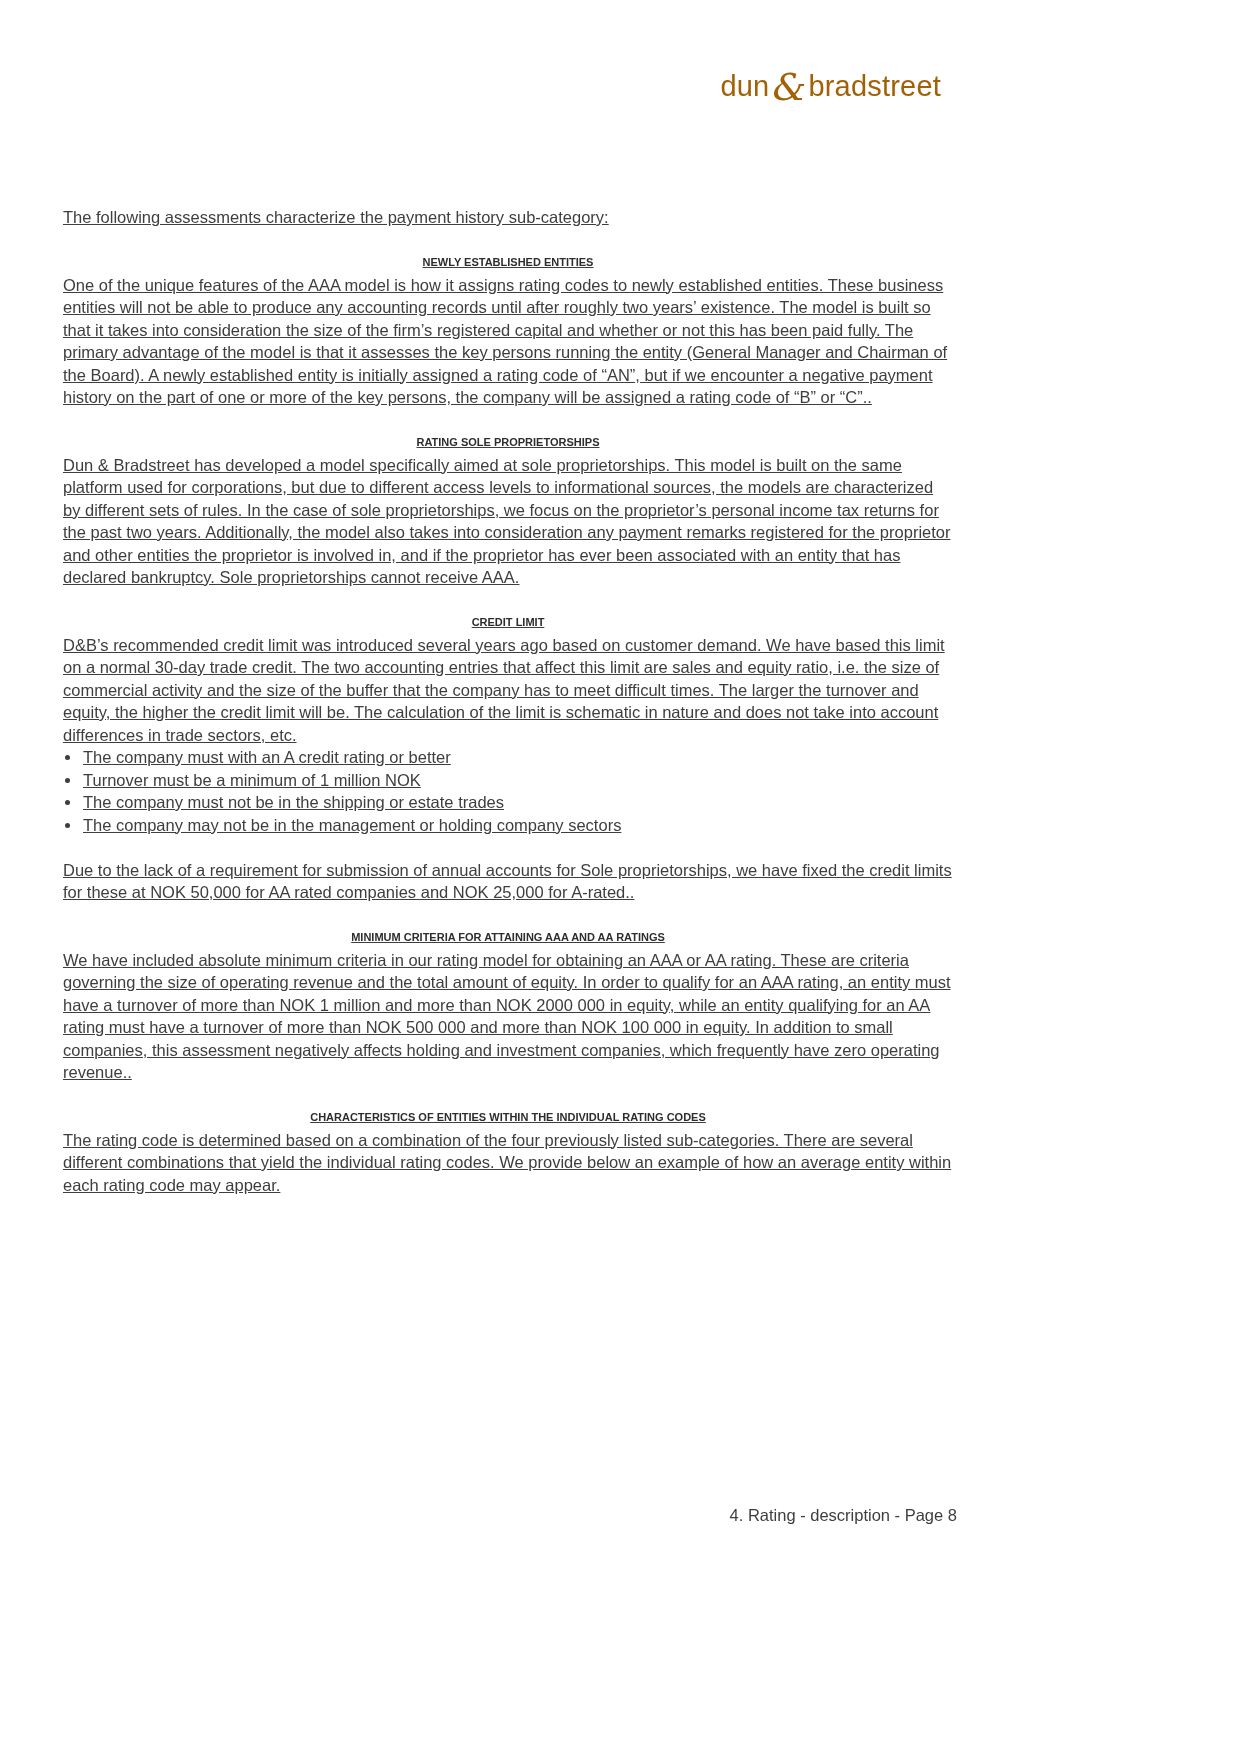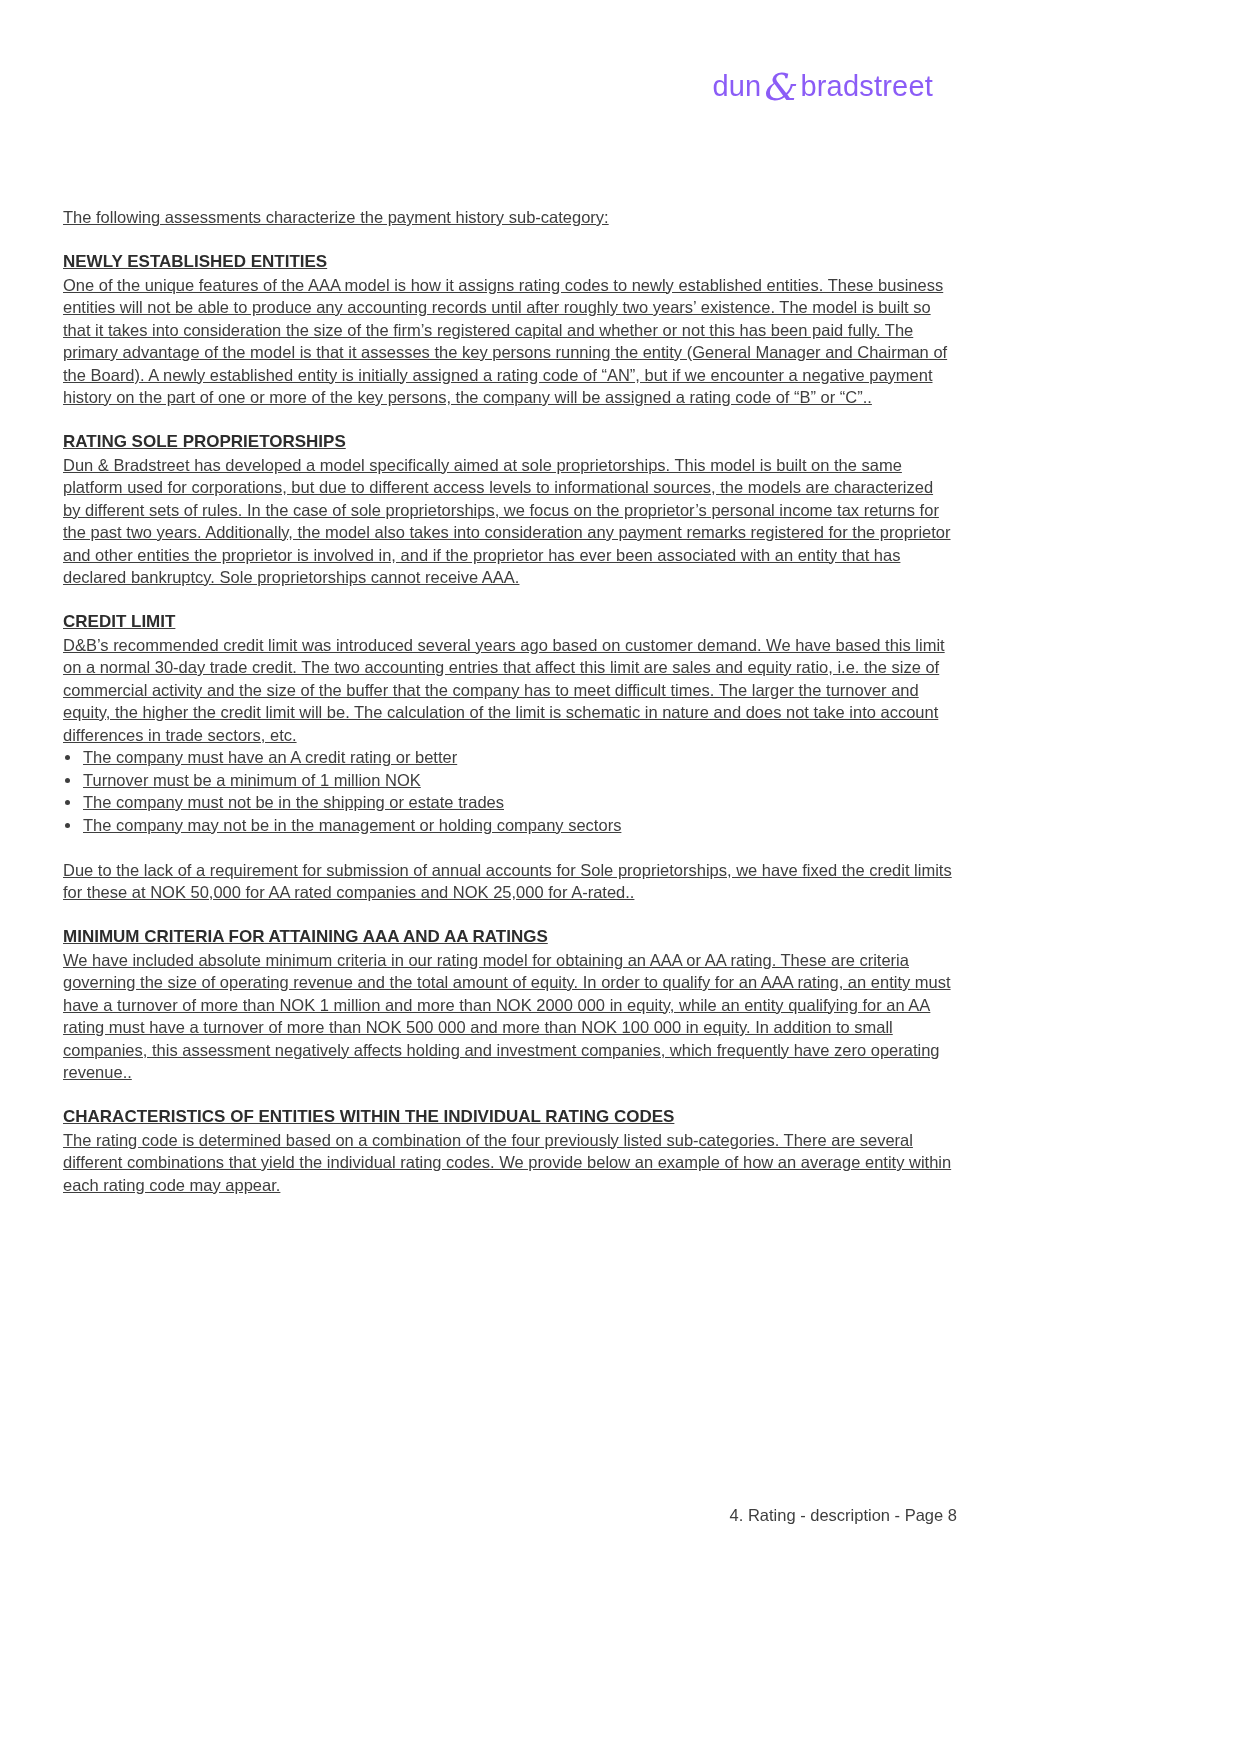--- a/index.html
+++ b/index.html
@@ -9,22 +9,22 @@
   }
   .page {
     position: relative;
     width: 1241px; height: 1754px;
     background: #ffffff;
     overflow: hidden;
     color: #3e3e3e;
   }
   .logo {
     position: absolute;
-    top: 68px; right: 308px;
-    color: #8b5cf6;
+    top: 68px; right: 300px;
+    color: #a16207;
     font-size: 29px;
     line-height: 36px;
     white-space: nowrap;
     letter-spacing: 0.2px;
   }
   .logo .amp {
     font-family: "DejaVu Serif", serif;
     font-style: italic;
     font-weight: 400;
     font-size: 38px;
@@ -37,24 +37,25 @@
     left: 63px; top: 206px;
     width: 890px;
     font-size: 16.5px;
     line-height: 22.5px;
     color: #3e3e3e;
     text-decoration: underline;
   }
   .content p { margin: 0; }
   .content h2 {
     margin: 0;
-    font-size: 17px;
+    font-size: 11px;
     line-height: 22.5px;
     font-weight: 700;
     color: #2d2d2d;
+    text-align: center;
   }
   .content ul { margin: 0; padding: 0 0 0 19px; list-style: disc; }
   .content li { margin: 0; padding-left: 1px; }
   .blk + .blk { margin-top: 22.5px; }
   h2.blk + p.blk { margin-top: 0; }
   p.blk + ul.blk { margin-top: 0; }
   .footer {
     position: absolute;
     left: 67px; top: 1504px;
     width: 890px;
@@ -80,21 +81,21 @@
     <h2 class="blk">NEWLY ESTABLISHED ENTITIES</h2>
     <p class="blk">One of the unique features of the AAA model is how it assigns rating codes to newly established entities. These business entities will not be able to produce any accounting records until after roughly two years’ existence. The model is built so that it takes into consideration the size of the firm’s registered capital and whether or not this has been paid fully. The primary advantage of the model is that it assesses the key persons running the entity (General Manager and Chairman of the Board). A newly established entity is initially assigned a rating code of “AN”, but if we encounter a negative payment history on the part of one or more of the key persons, the company will be assigned a rating code of “B” or “C”..</p>
 
     <h2 class="blk">RATING SOLE PROPRIETORSHIPS</h2>
     <p class="blk">Dun &amp; Bradstreet has developed a model specifically aimed at sole proprietorships. This model is built on the same platform used for corporations, but due to different access levels to informational sources, the models are characterized by different sets of rules. In the case of sole proprietorships, we focus on the proprietor’s personal income tax returns for the past two years. Additionally, the model also takes into consideration any payment remarks registered for the proprietor and other entities the proprietor is involved in, and if the proprietor has ever been associated with an entity that has declared bankruptcy. Sole proprietorships cannot receive AAA.</p>
 
     <h2 class="blk">CREDIT LIMIT</h2>
     <p class="blk">D&amp;B’s recommended credit limit was introduced several years ago based on customer demand. We have based this limit on a normal 30-day trade credit. The two accounting entries that affect this limit are sales and equity ratio, i.e. the size of commercial activity and the size of the buffer that the company has to meet difficult times. The larger the turnover and equity, the higher the credit limit will be. The calculation of the limit is schematic in nature and does not take into account differences in trade sectors, etc.</p>
 
     <ul class="blk">
-      <li>The company must have an A credit rating or better</li>
+      <li>The company must with an A credit rating or better</li>
       <li>Turnover must be a minimum of 1 million NOK</li>
       <li>The company must not be in the shipping or estate trades</li>
       <li>The company may not be in the management or holding company sectors</li>
     </ul>
 
     <p class="blk">Due to the lack of a requirement for submission of annual accounts for Sole proprietorships, we have fixed the credit limits for these at NOK 50,000 for AA rated companies and NOK 25,000 for A-rated..</p>
 
     <h2 class="blk">MINIMUM CRITERIA FOR ATTAINING AAA AND AA RATINGS</h2>
     <p class="blk">We have included absolute minimum criteria in our rating model for obtaining an AAA or AA rating. These are criteria governing the size of operating revenue and the total amount of equity. In order to qualify for an AAA rating, an entity must have a turnover of more than NOK 1 million and more than NOK 2000 000 in equity, while an entity qualifying for an AA rating must have a turnover of more than NOK 500 000 and more than NOK 100 000 in equity. In addition to small companies, this assessment negatively affects holding and investment companies, which frequently have zero operating revenue..</p>
 

